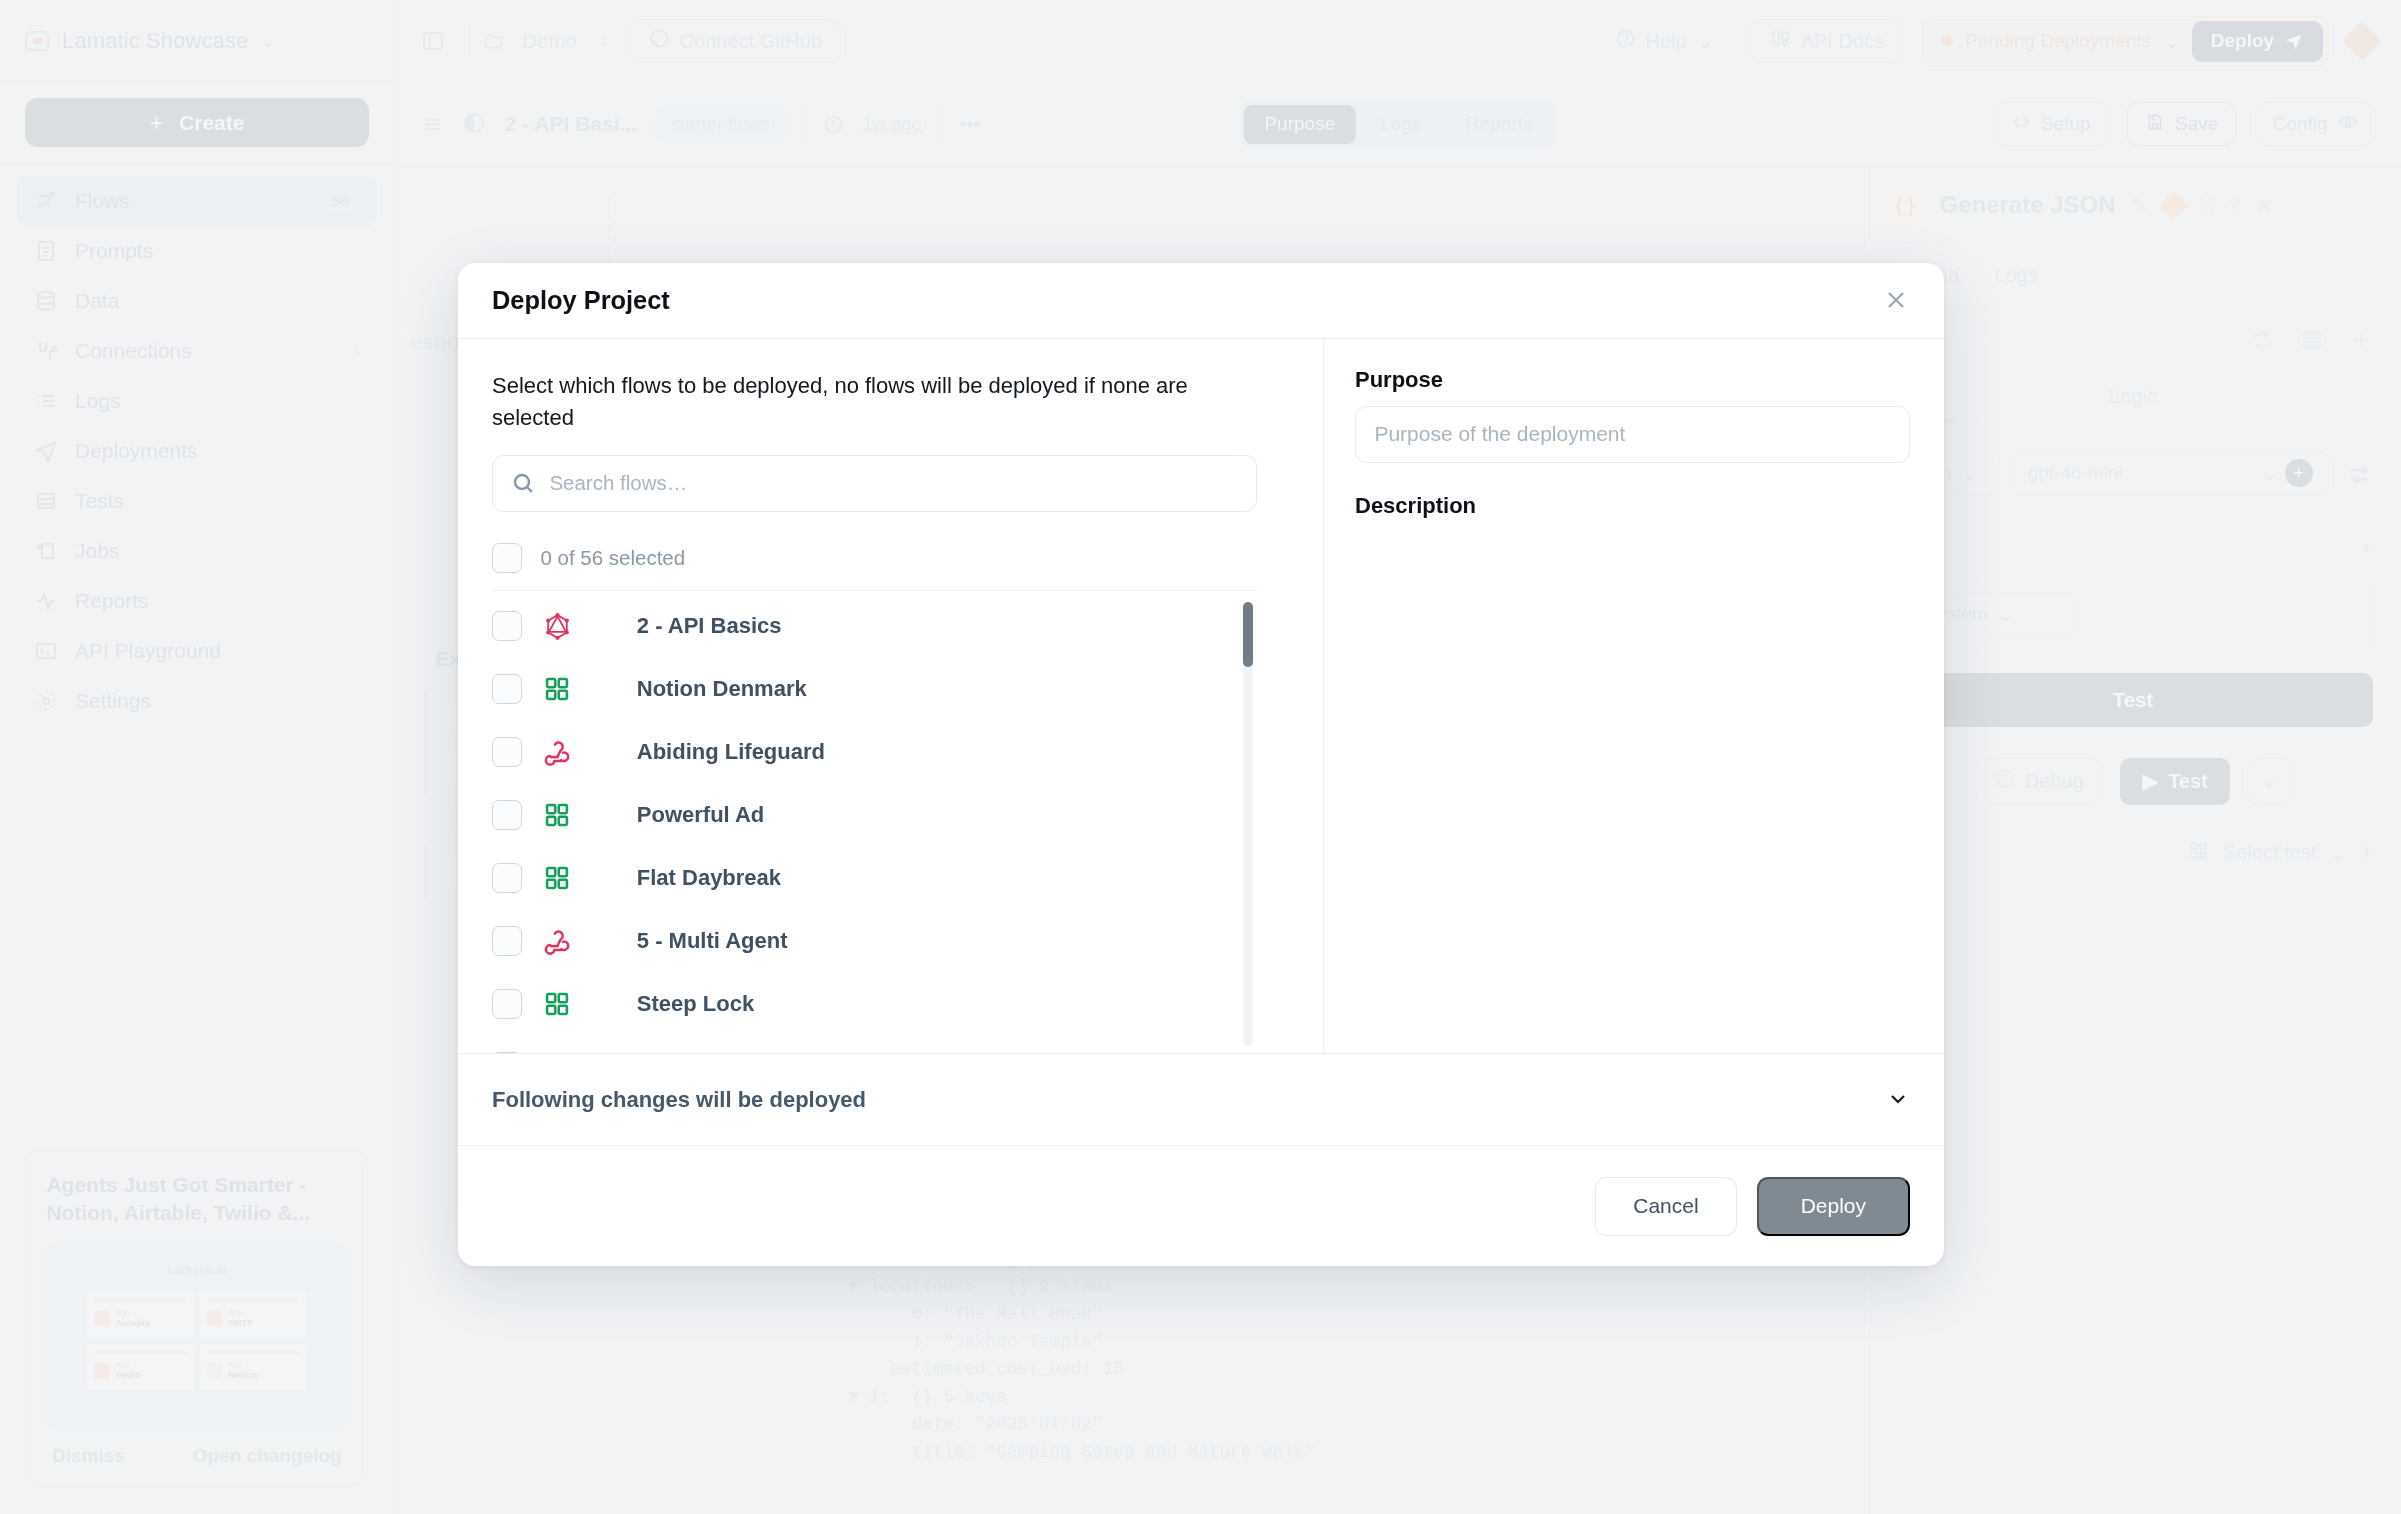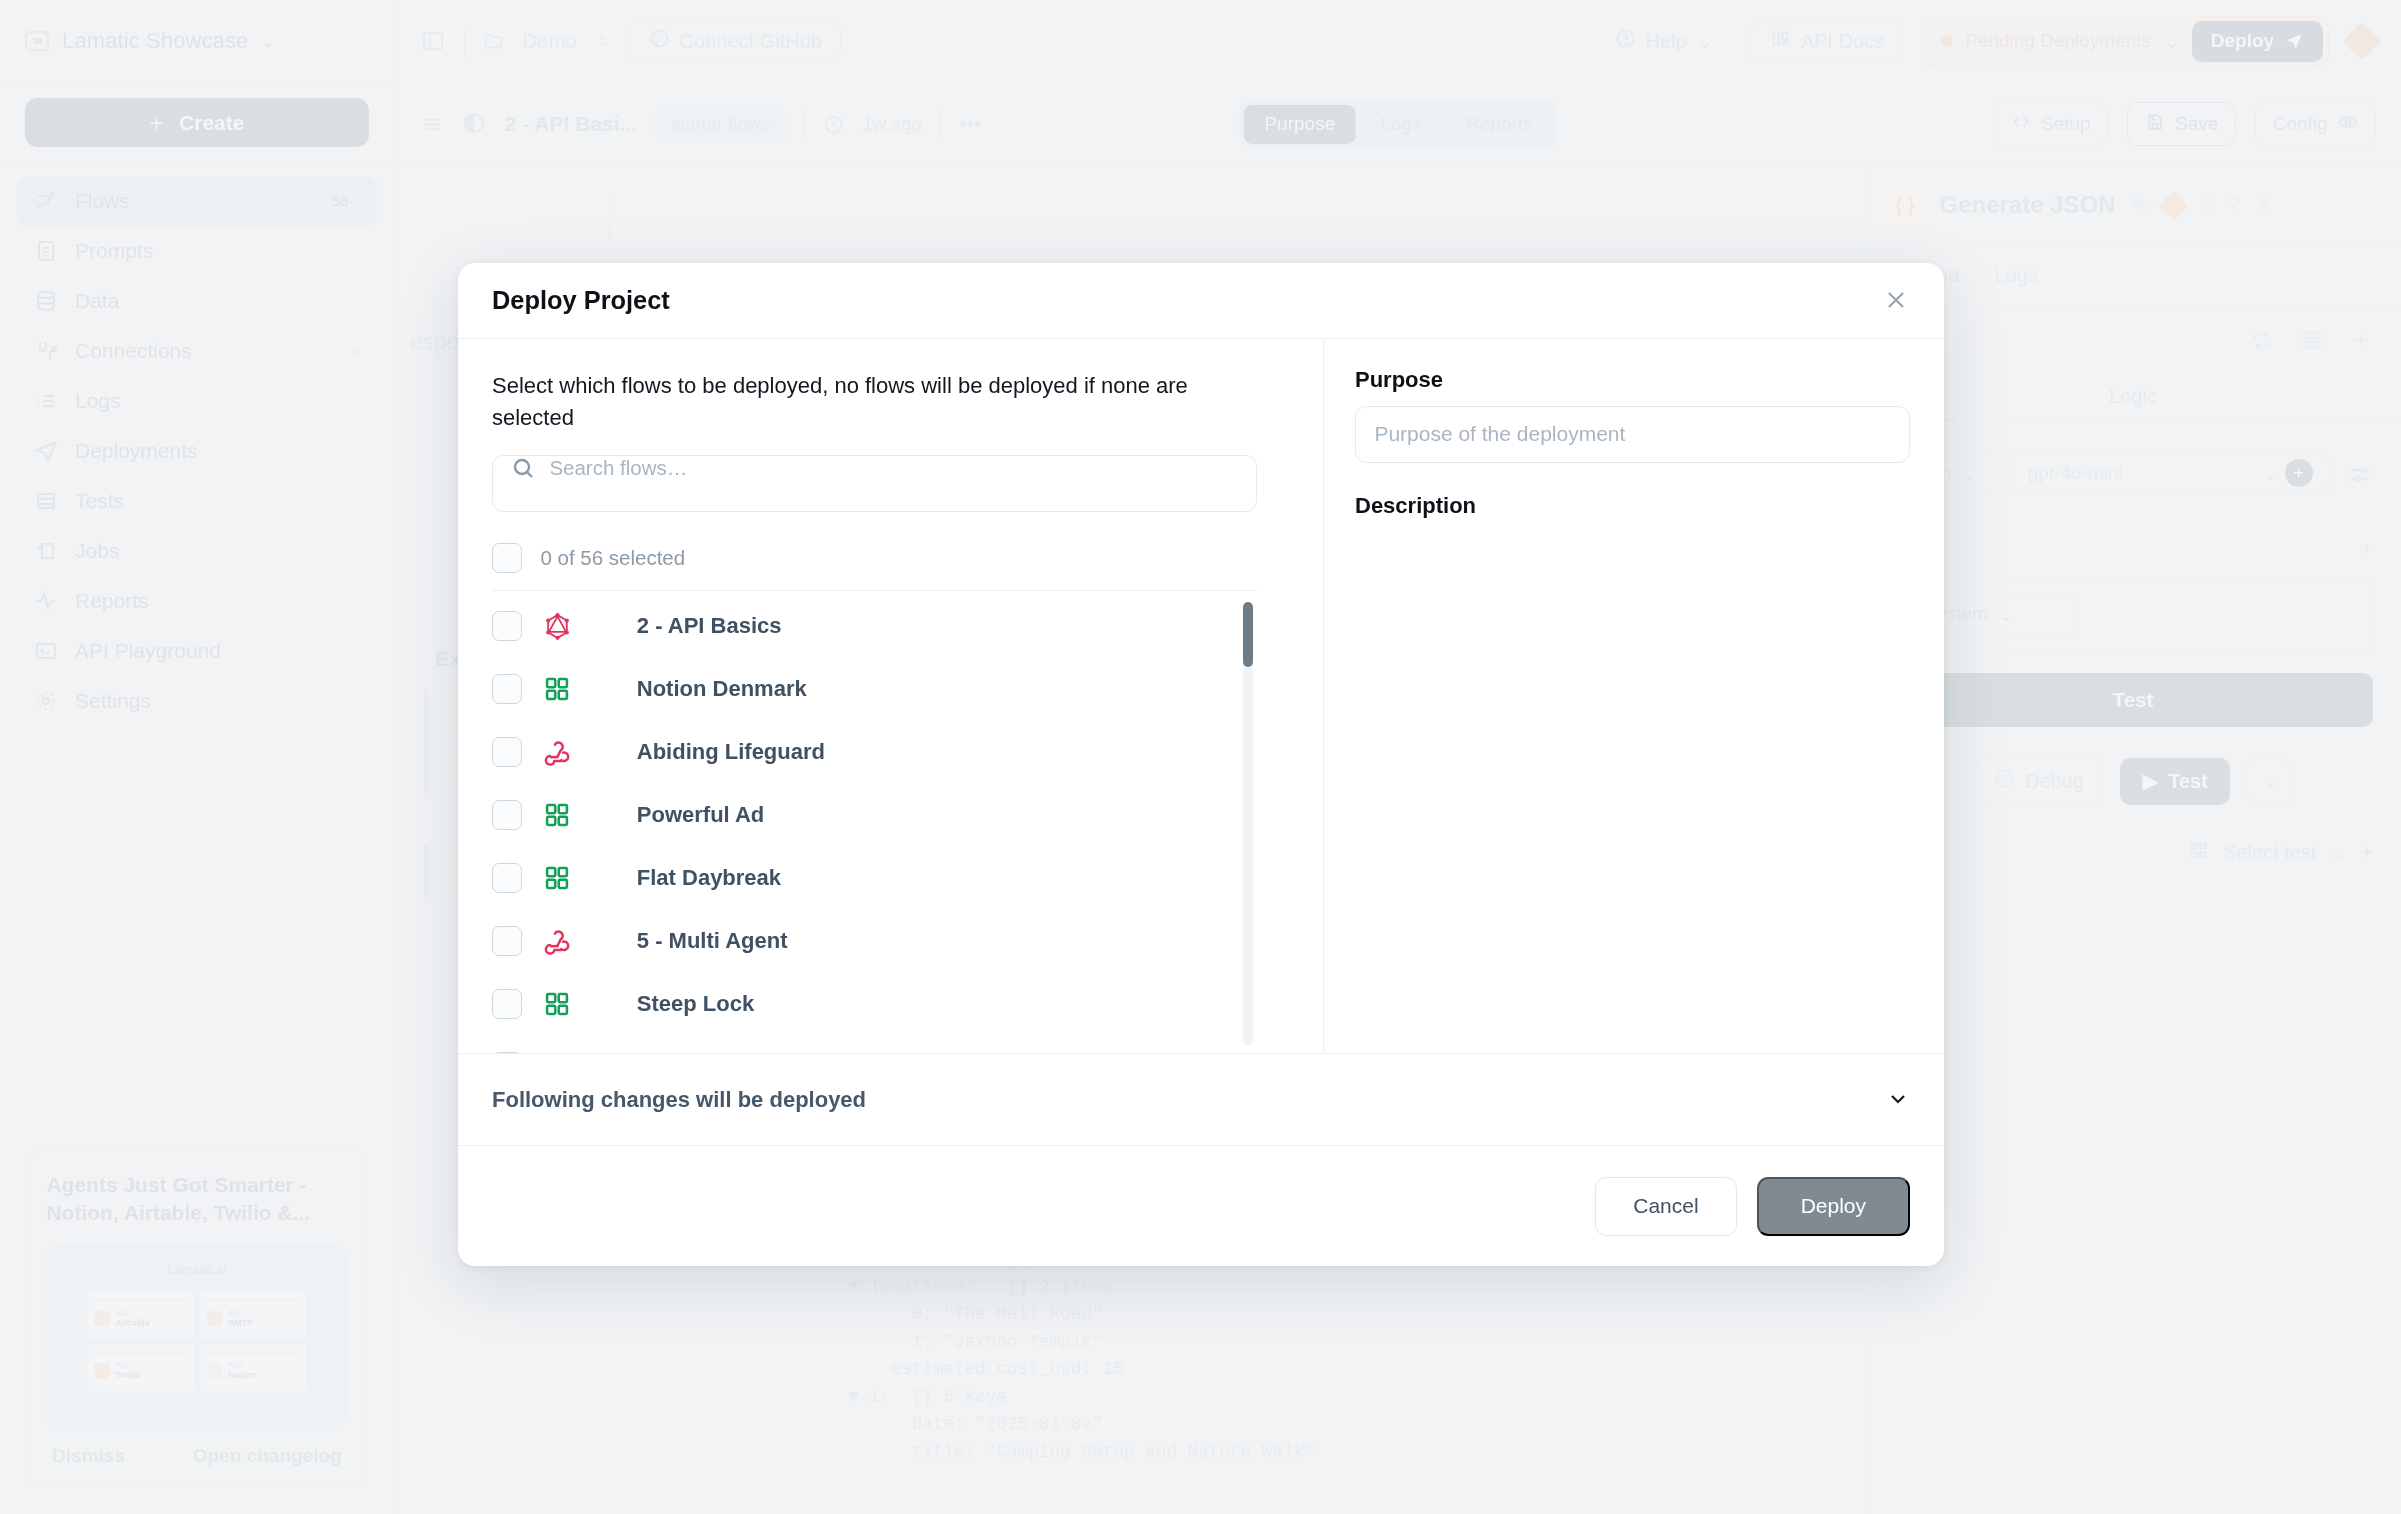--- a/index.html
+++ b/index.html
@@ -183,21 +183,21 @@
   .modal-head { height: 76px; display:flex; align-items:center; padding: 0 34px;
                 border-bottom: 0.7px solid #eceff1; }
   .modal-title { font-size: 25.4px; font-weight: 700; color: #0d1117; }
   .modal-x { margin-left: auto; color: #98a6b3; }
   .modal-body { flex: 1; display: flex; min-height: 0; gap: 32px; }
   .m-left { width: 833px; padding: 31px 34px 0 34px; display:flex; flex-direction:column; min-height:0; }
   .m-right { flex: 1; border-left: 0.7px solid #eceff1; padding: 28px 34px 0 31px; }
   .m-hint { font-size: 22px; line-height: 1.45; color: #111820; max-width: 742px; font-weight: 500; }
   .search-box {
     margin-top: 21px; height: 57px; border: 0.7px solid #e4e9ed; border-radius: 11.3px;
-    display: flex; gap: 14px; padding: 0 18.4px;
+    display: flex; align-items: center; gap: 14px; padding: 0 18.4px;
   }
   .search-box svg { stroke: #8a99a7; fill: none; stroke-width: 2.4; }
   .search-ph { font-size: 20.5px; color: #a9b6c1; }
   .selrow { display:flex; align-items:center; gap: 18.4px; height: 65px; margin-top: 14px;
             border-bottom: 0.7px solid #edf0f2; }
   .cb { width: 30px; height: 30px; border: 1.4px solid #cdd7de; border-radius: 7px; background: #fafcfd; flex: 0 0 30px; }
   .sel-text { font-size: 20.5px; color: #8c9aa7; }
   .flow-list { margin-top: 4.2px; flex: 1; min-height: 0; position: relative; overflow: hidden; }
   .flow-row { display:flex; align-items:center; gap: 18.4px; height: 63px; }
   .flow-ico { width: 34px; height: 34px; flex: 0 0 34px; display:flex; align-items:center; justify-content:center; }

